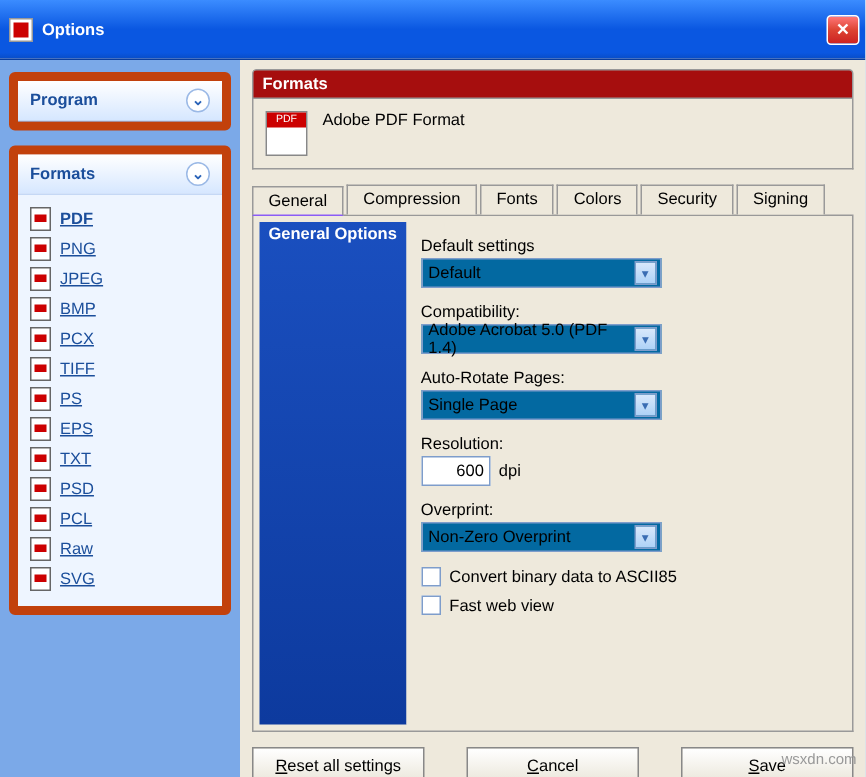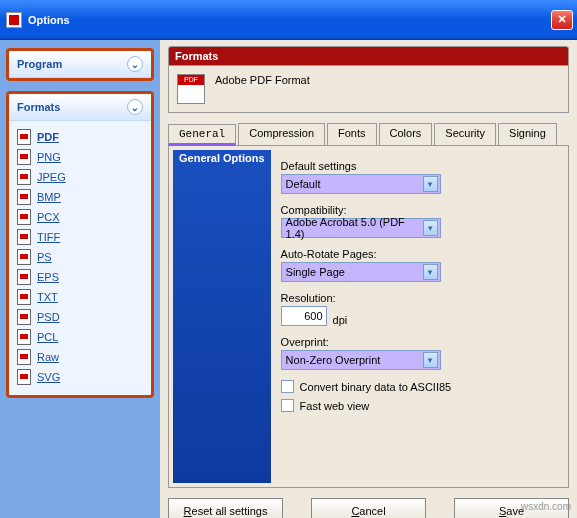--- a/index.html
+++ b/index.html
@@ -6,48 +6,48 @@
 body { width: 577px; height: 518px; overflow: hidden; }
 
 .titlebar { height: 40px; background: linear-gradient(to bottom, #3b8cff 0%, #0a57e1 50%, #0a57e1 90%, #084dc8 100%); display: flex; align-items: center; justify-content: space-between; padding: 0 4px 0 6px; color: #fff; font-weight: bold; font-size: 13px; border-bottom: 1px solid #0a3d9c; }
 .titlebar-left { display: flex; align-items: center; gap: 6px; }
 .title-icon { width: 16px; height: 16px; background: #fff; border: 1px solid #999; display: inline-block; position: relative; }
 .title-icon::after { content: ""; position: absolute; top: 2px; left: 2px; right: 2px; bottom: 2px; background: #c00; }
 .close-btn { width: 22px; height: 20px; background: linear-gradient(to bottom, #f77 0%, #d43 50%, #c22 100%); border: 1px solid #fff; border-radius: 3px; color: #fff; display: flex; align-items: center; justify-content: center; font-weight: bold; font-size: 13px; cursor: pointer; }
 
 .client { display: flex; height: 492px; background: #7ba9e8; }
 .sidebar { width: 160px; padding: 8px 6px; display: flex; flex-direction: column; gap: 10px; }
-.panel { background: #eef5ff; border: 3px solid #c2410c; border-radius: 4px; overflow: hidden; }
+.panel { background: #eef5ff; border: 6px solid #c2410c; border-radius: 4px; overflow: hidden; }
 .panel-head { background: linear-gradient(to bottom, #fff 0%, #d6e7ff 100%); padding: 5px 8px; color: #1b4e9b; font-weight: bold; display: flex; justify-content: space-between; align-items: center; cursor: pointer; border-bottom: 1px solid #c5d8f5; }
 .collapse-btn { width: 16px; height: 16px; border: 1px solid #9bb9e6; border-radius: 50%; background: #fff; display: flex; align-items: center; justify-content: center; font-size: 10px; color: #2a63b8; cursor: pointer; }
 .panel-body { padding: 6px 4px 8px; }
 .fmt-item { display: flex; align-items: center; gap: 6px; padding: 2px 4px; color: #1b4e9b; text-decoration: underline; cursor: pointer; }
 .fmt-item.sel { font-weight: bold; }
 .doc-ico { width: 14px; height: 16px; background: #fff; border: 1px solid #666; display: inline-block; position: relative; }
 .doc-ico::before { content: ""; position: absolute; top: 4px; left: 2px; right: 2px; height: 5px; background: #c00; }
 
 .main { flex: 1; background: #eee9dc; padding: 6px 8px 8px; display: flex; flex-direction: column; }
 .formats-box { border: 1px solid #999; background: #a60e0e; color: #fff; padding: 3px 6px; font-weight: bold; border-top-left-radius: 3px; border-top-right-radius: 3px; }
 .formats-body { border: 1px solid #999; border-top: 0; background: #eee9dc; padding: 8px; display: flex; align-items: flex-start; gap: 10px; margin-bottom: 10px; }
 .pdf-ico { width: 28px; height: 30px; background: #fff; border: 1px solid #888; display: flex; flex-direction: column; }
 .pdf-ico .bar { height: 10px; background: #c00; color: #fff; font-size: 7px; text-align: center; line-height: 10px; }
 .pdf-ico .img { flex: 1; }
 
 .tabs { display: flex; border-bottom: 1px solid #999; }
 .tab { padding: 3px 10px; border: 1px solid #999; border-bottom: 0; background: #eee9dc; margin-right: 2px; cursor: pointer; }
-.tab.active { background: #eee9dc; position: relative; top: 1px; border-bottom: 3px solid #8b5cf6; font-family: Liberation Mono, monospace; }
+.tab.active { background: #eee9dc; position: relative; top: 1px; border-bottom: 1px solid #8b5cf6; }
 
 .tab-content { border: 1px solid #999; border-top: 0; flex: 1; padding: 4px; display: flex; flex-direction: row; }
 .section-head { background: linear-gradient(to bottom, #1a4fbf 0%, #0d3a9e 100%); color: #fff; padding: 2px 6px; font-weight: bold; }
 .section-body { padding: 10px 10px 6px; background: #eee9dc; flex: 1; }
 .row { margin-bottom: 10px; display: flex; flex-direction: column; gap: 2px; }
 .row label { color: #000; }
-.combo { width: 160px; height: 20px; border: 1px solid #7e9dcb; display: flex; align-items: center; justify-content: space-between; padding: 0 2px 0 4px; background: #c4b5fd; cursor: pointer; }
+.combo { width: 160px; height: 20px; border: 1px solid #7e9dcb; display: flex; align-items: center; justify-content: space-between; padding: 0 2px 0 4px; background: #0369a1; cursor: pointer; }
 .combo .arrow { width: 15px; height: 16px; background: linear-gradient(to bottom, #d9e8fb 0%, #add2f7 100%); border: 1px solid #7e9dcb; display: flex; align-items: center; justify-content: center; color: #3a6db3; font-size: 9px; }
-.res-row { display: flex; align-items: flex-end; gap: 6px; }
+.res-row { display: flex; align-items: center; gap: 6px; }
 .res-row input { width: 46px; height: 20px; text-align: right; border: 1px solid #7e9dcb; padding: 0 3px; }
 .chk-row { display: flex; align-items: center; gap: 6px; margin-bottom: 6px; }
 .chk { width: 13px; height: 13px; border: 1px solid #7e9dcb; background: #fff; cursor: pointer; }
 
 .btn-bar { display: flex; justify-content: space-between; padding: 10px 0 0; }
 .btn { width: 115px; height: 26px; border: 1px solid #888; background: linear-gradient(to bottom, #fff 0%, #e9e5d8 100%); cursor: pointer; display: flex; align-items: center; justify-content: center; }
 .btn .ul { text-decoration: underline; }
 
 .watermark { position: absolute; right: 6px; bottom: 6px; color: #999; font-size: 10px; }
 </style>

